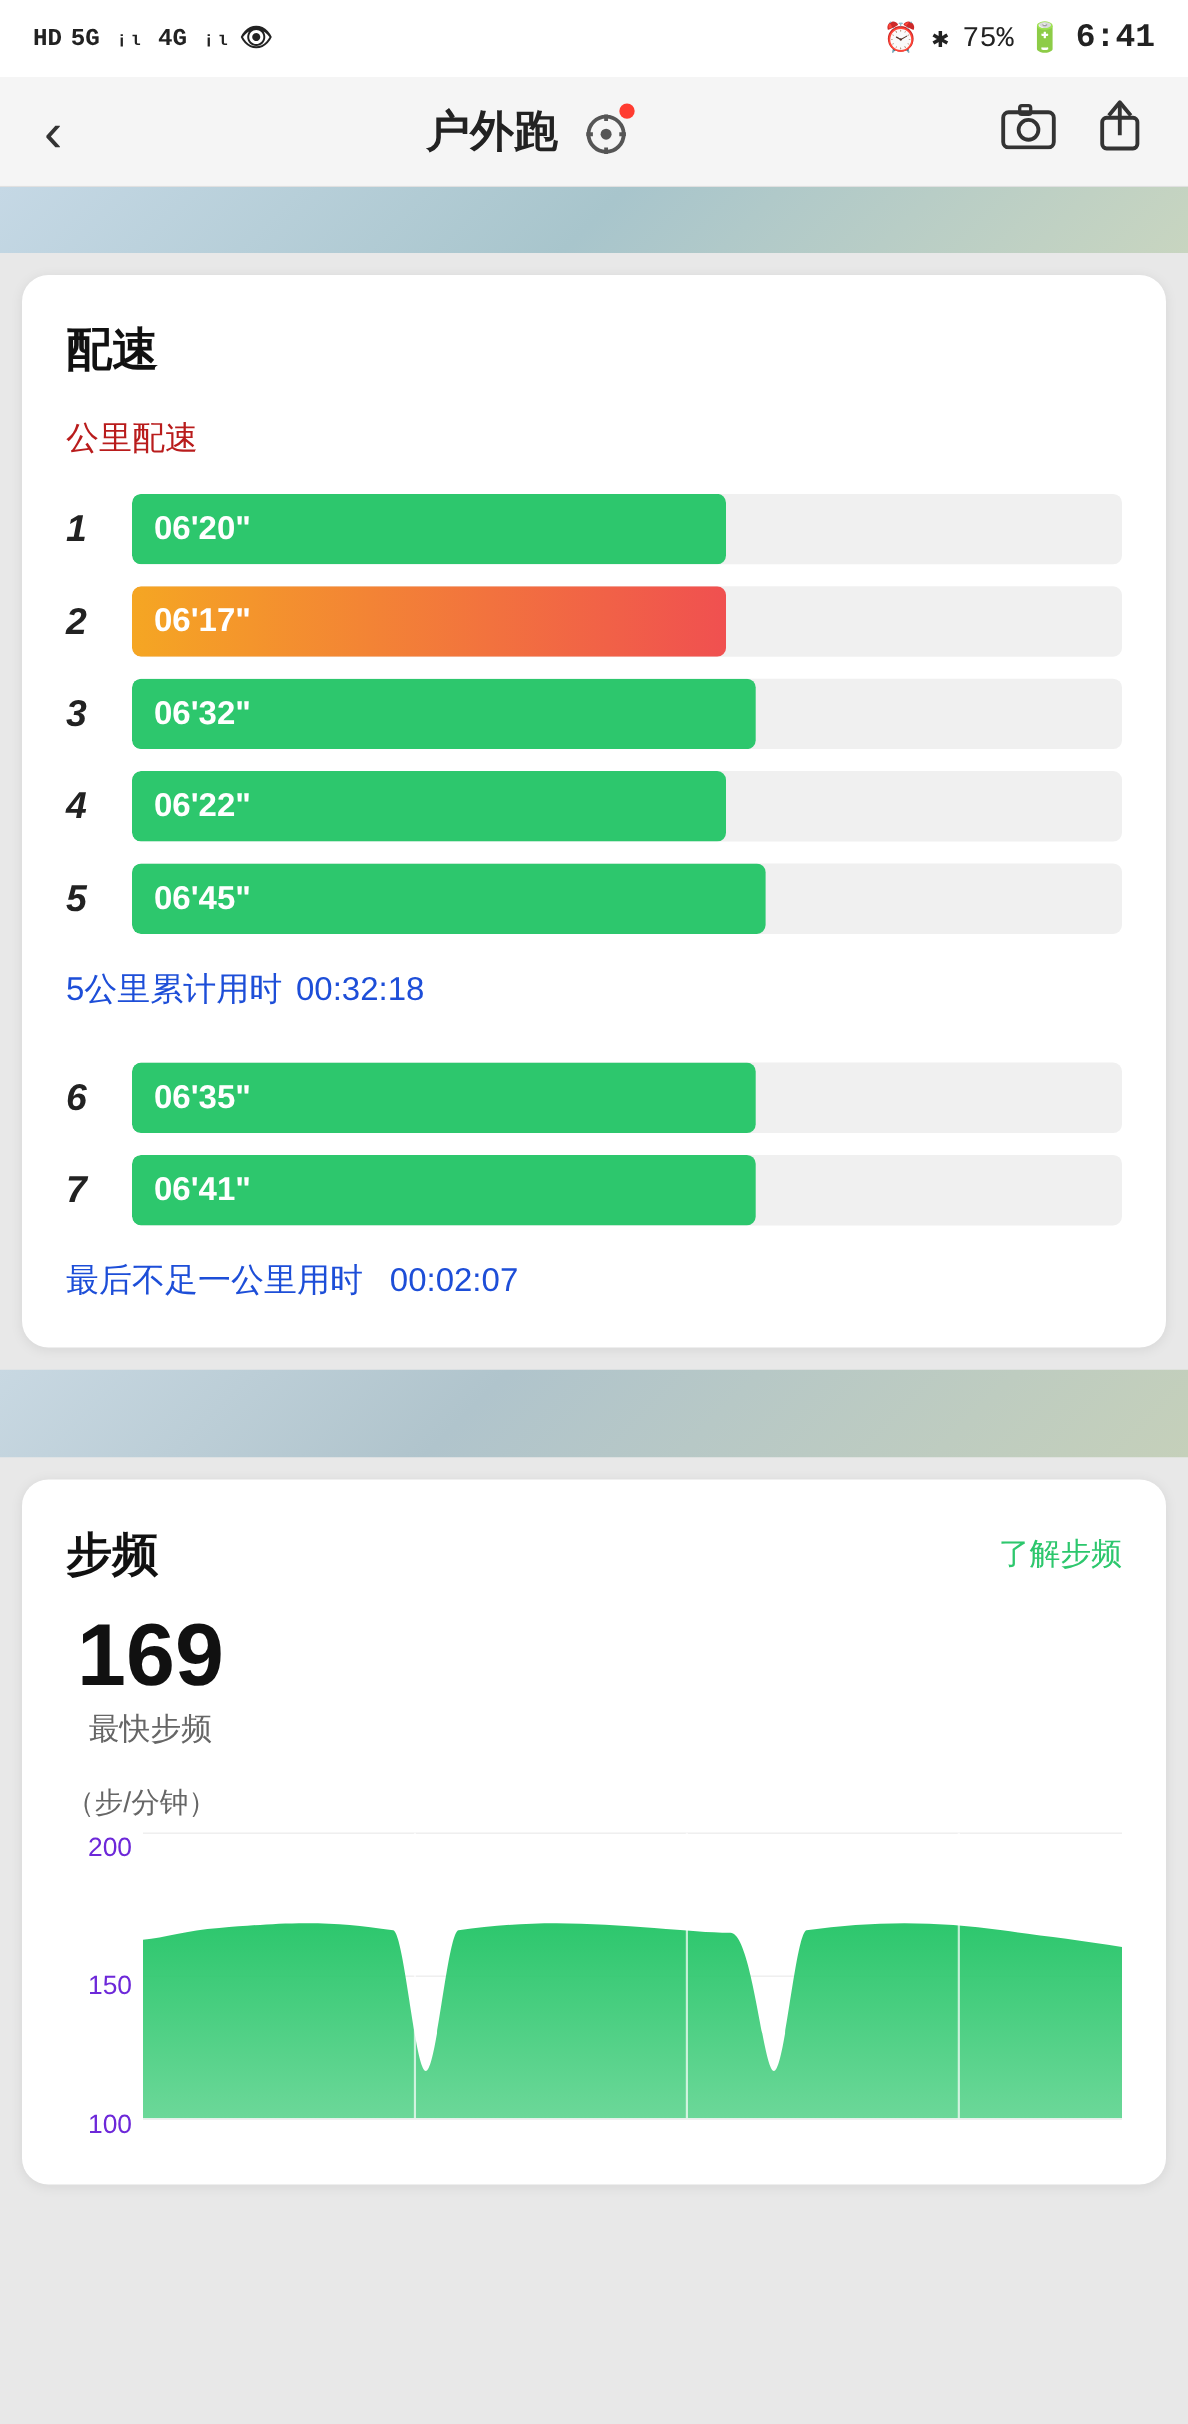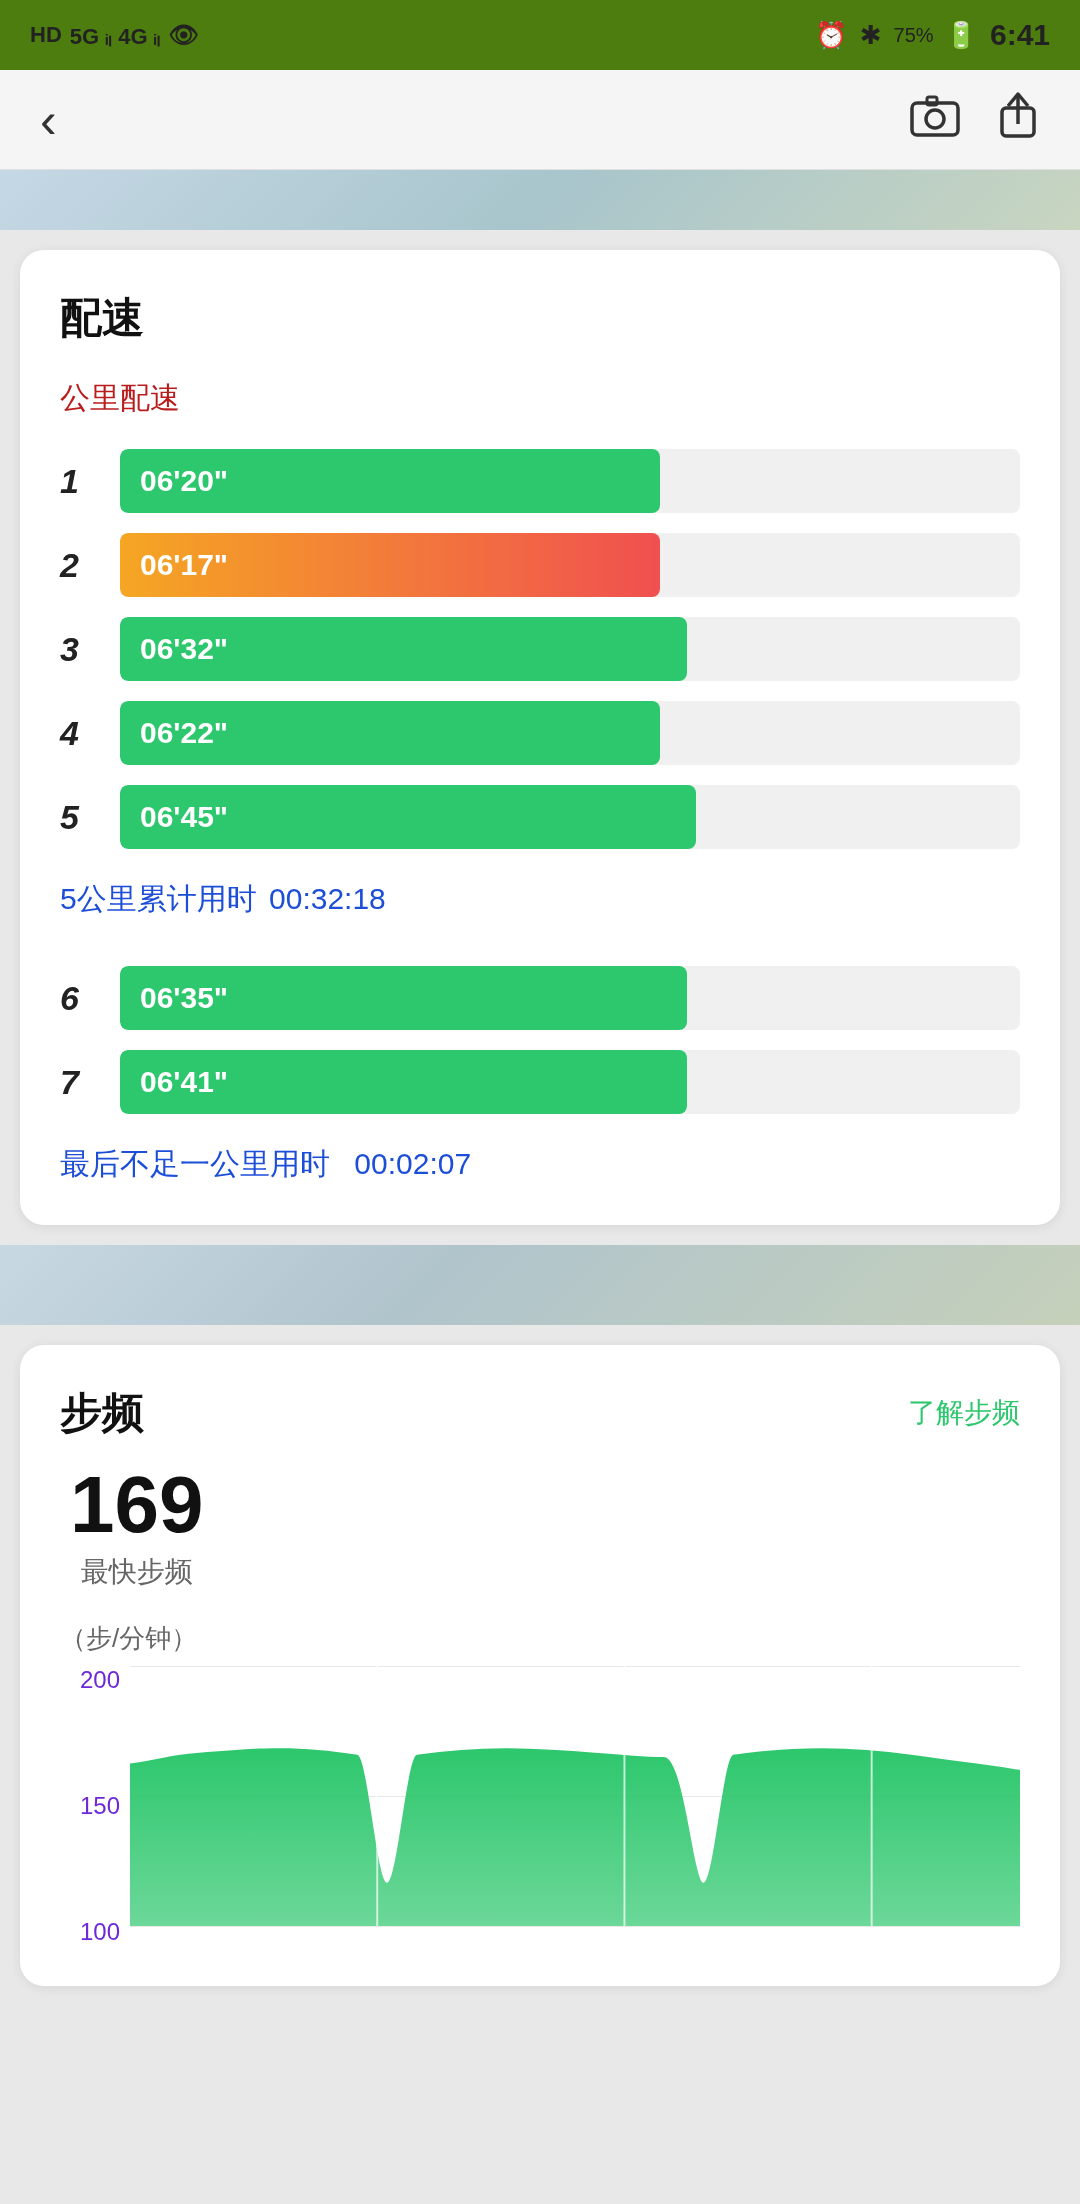--- a/index.html
+++ b/index.html
@@ -9,25 +9,26 @@
       min-height: 2204px;
       background: #e8e8e8;
       font-family: -apple-system, "PingFang SC", "Helvetica Neue", sans-serif;
       overflow-x: hidden;
     }
 
     
     .status-bar {
       width: 100%;
       height: 70px;
-      background: #4d7c0f;
+      background: #ffffff;
       display: flex;
       align-items: center;
       justify-content: space-between;
       padding: 0 30px;
+      font-family: Liberation Mono, monospace;
     }
     .status-left {
       display: flex;
       align-items: center;
       gap: 8px;
       font-size: 24px;
       font-weight: 600;
       color: #222;
     }
     .status-right {
@@ -296,29 +297,43 @@
 
 <div class="status-bar">
   <div class="status-left">
     <span style="font-size:22px;font-weight:700;">HD</span>
     <span style="font-size:22px;">5G ᵢₗ 4G ᵢₗ</span>
     <span style="font-size:24px;">👁</span>
   </div>
   <div class="status-right">
     <span>⏰</span>
     <span>✱</span>
-    <span style="font-size:20px;font-weight:500;">75%</span>
+    <span style="font-size:26px;font-weight:500;">75%</span>
     <span style="font-size:26px;">🔋</span>
     <span style="font-size:30px;font-weight:600;text-align:center;">6:41</span>
   </div>
 </div>
 
 <div class="top-nav">
   <span class="nav-back" style="font-size:50px;font-weight:300;color:#333;">‹</span>
 
+  <div class="nav-center">
+    <span class="nav-title">户外跑</span>
+    <div class="nav-location-btn">
+      <svg width="52" height="52" viewBox="0 0 52 52">
+        <circle cx="26" cy="28" r="16" fill="none" stroke="#555" stroke-width="3.5"></circle>
+        <line x1="26" y1="10" x2="26" y2="16" stroke="#555" stroke-width="3.5"></line>
+        <line x1="26" y1="40" x2="26" y2="46" stroke="#555" stroke-width="3.5"></line>
+        <line x1="8" y1="28" x2="14" y2="28" stroke="#555" stroke-width="3.5"></line>
+        <line x1="38" y1="28" x2="44" y2="28" stroke="#555" stroke-width="3.5"></line>
+        <circle cx="26" cy="28" r="5" fill="#555"></circle>
+      </svg>
+      <div class="nav-location-dot"></div>
+    </div>
+  </div>
 
   <div class="nav-right">
     <span class="nav-icon">
       <svg width="50" height="44" viewBox="0 0 50 44" fill="none">
         <rect x="2" y="10" width="46" height="32" rx="5" stroke="#333" stroke-width="3.5"></rect>
         <circle cx="25" cy="26" r="9" stroke="#333" stroke-width="3.5"></circle>
         <rect x="17" y="4" width="10" height="8" rx="2" stroke="#333" stroke-width="3"></rect>
       </svg>
     </span>
     <span class="nav-icon">

